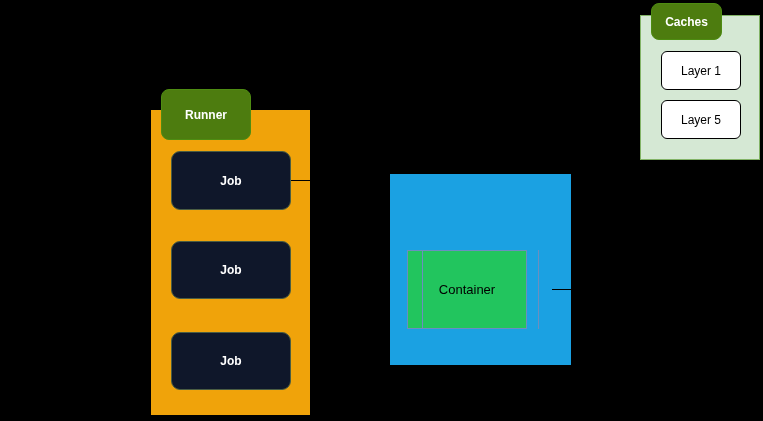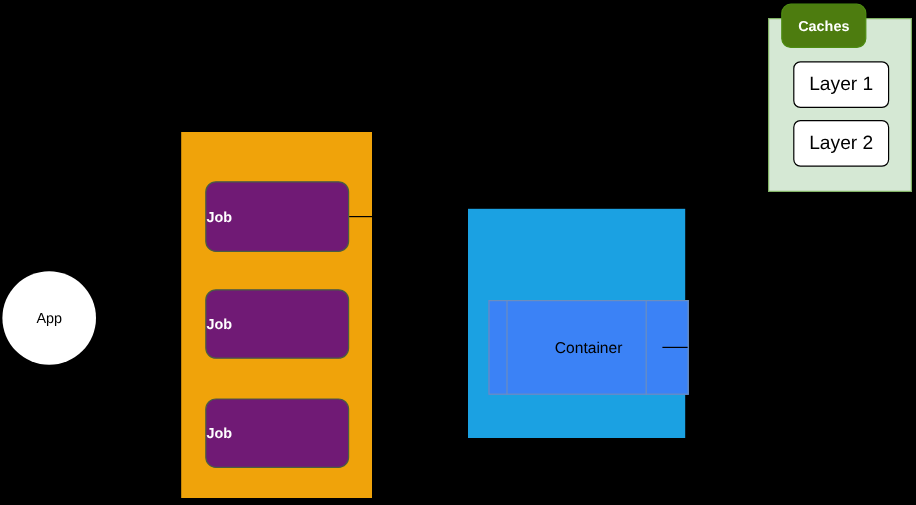--- a/index.html
+++ b/index.html
@@ -27,36 +27,36 @@
   .green-label {
     background: #4d7c0f;
     border: 1px solid #4e8c12;
     border-radius: 8px;
     display: flex; align-items: center; justify-content: center;
     color: #ffffff; font-size: 12px; font-weight: bold;
   }
   .runner-label { left: 161px; top: 89px; width: 90px; height: 51px; }
   .job-box {
     left: 171px; width: 120px; height: 58px;
-    background: #701a75;
+    background: #0f172a;
     border: 1px solid #4a5d43;
     border-radius: 9px;
-    display: flex; align-items: center; 
+    display: flex; align-items: center; justify-content: center;
     color: #ffffff; font-size: 12px; font-weight: bold;
   }
   .job-1 { top: 151px; height: 59px; }
   .job-2 { top: 241px; }
   .job-3 { top: 332px; }
 
   
   .build-panel { left: 390px; top: 174px; width: 181px; height: 191px; background: #1ba1e2; }
   .build-label { left: 401px; top: 150px; width: 120px; height: 57px; }
   .container-box {
-    left: 407px; top: 250px; width: 167px; height: 79px;
-    background: #3b82f6;
+    left: 407px; top: 250px; width: 120px; height: 79px;
+    background: #22c55e;
     border: 1px solid #6c8ebf;
     display: flex; align-items: center; justify-content: center;
     color: #000000; font-size: 13px;
   }
   .container-bar { top: 250px; width: 0; height: 79px; border-left: 1px solid #6c8ebf; }
   .bar-left  { left: 422px; }
   .bar-right { left: 538px; }
 
   
   .caches-panel {
@@ -64,63 +64,63 @@
     background: #d5e8d4;
     border: 1px solid #82b366;
   }
   .caches-label { left: 651px; top: 3px; width: 71px; height: 37px; }
   .layer-box {
     left: 661px; width: 80px; height: 39px;
     background: #ffffff;
     border: 1px solid #000000;
     border-radius: 6px;
     display: flex; align-items: center; justify-content: center;
-    color: #000000; font-size: 16px;
+    color: #000000; font-size: 12px;
   }
   .layer-1 { top: 51px; }
   .layer-2 { top: 100px; }
 
   
   .connector { height: 0; border-top: 1.5px solid #000000; }
   .connector-job { left: 291px; top: 180px; width: 21px; }
   .connector-container { left: 552px; top: 289px; width: 21px; }
 </style>
 </head>
 <body>
 
 <div class="stage">
 
-  <div class="abs app-circle">
-    <span>App</span>
-  </div>
 
   <div class="abs runner-panel"></div>
   <div class="abs job-box job-1">
     <span>Job</span>
   </div>
   <div class="abs job-box job-2">
     <span>Job</span>
   </div>
   <div class="abs job-box job-3">
     <span>Job</span>
+  </div>
+  <div class="abs green-label runner-label">
+    <span>Runner</span>
   </div>
   <div class="abs connector connector-job"></div>
 
   <div class="abs build-panel"></div>
   <div class="abs container-box">
     <span>Container</span>
   </div>
   <div class="abs container-bar bar-left"></div>
   <div class="abs container-bar bar-right"></div>
   <div class="abs connector connector-container"></div>
 
   <div class="abs caches-panel"></div>
   <div class="abs layer-box layer-1">
     <span>Layer 1</span>
   </div>
   <div class="abs layer-box layer-2">
-    <span>Layer 2</span>
+    <span>Layer 5</span>
   </div>
   <div class="abs green-label caches-label">
     <span>Caches</span>
   </div>
 
 </div>
 
 </body></html>

